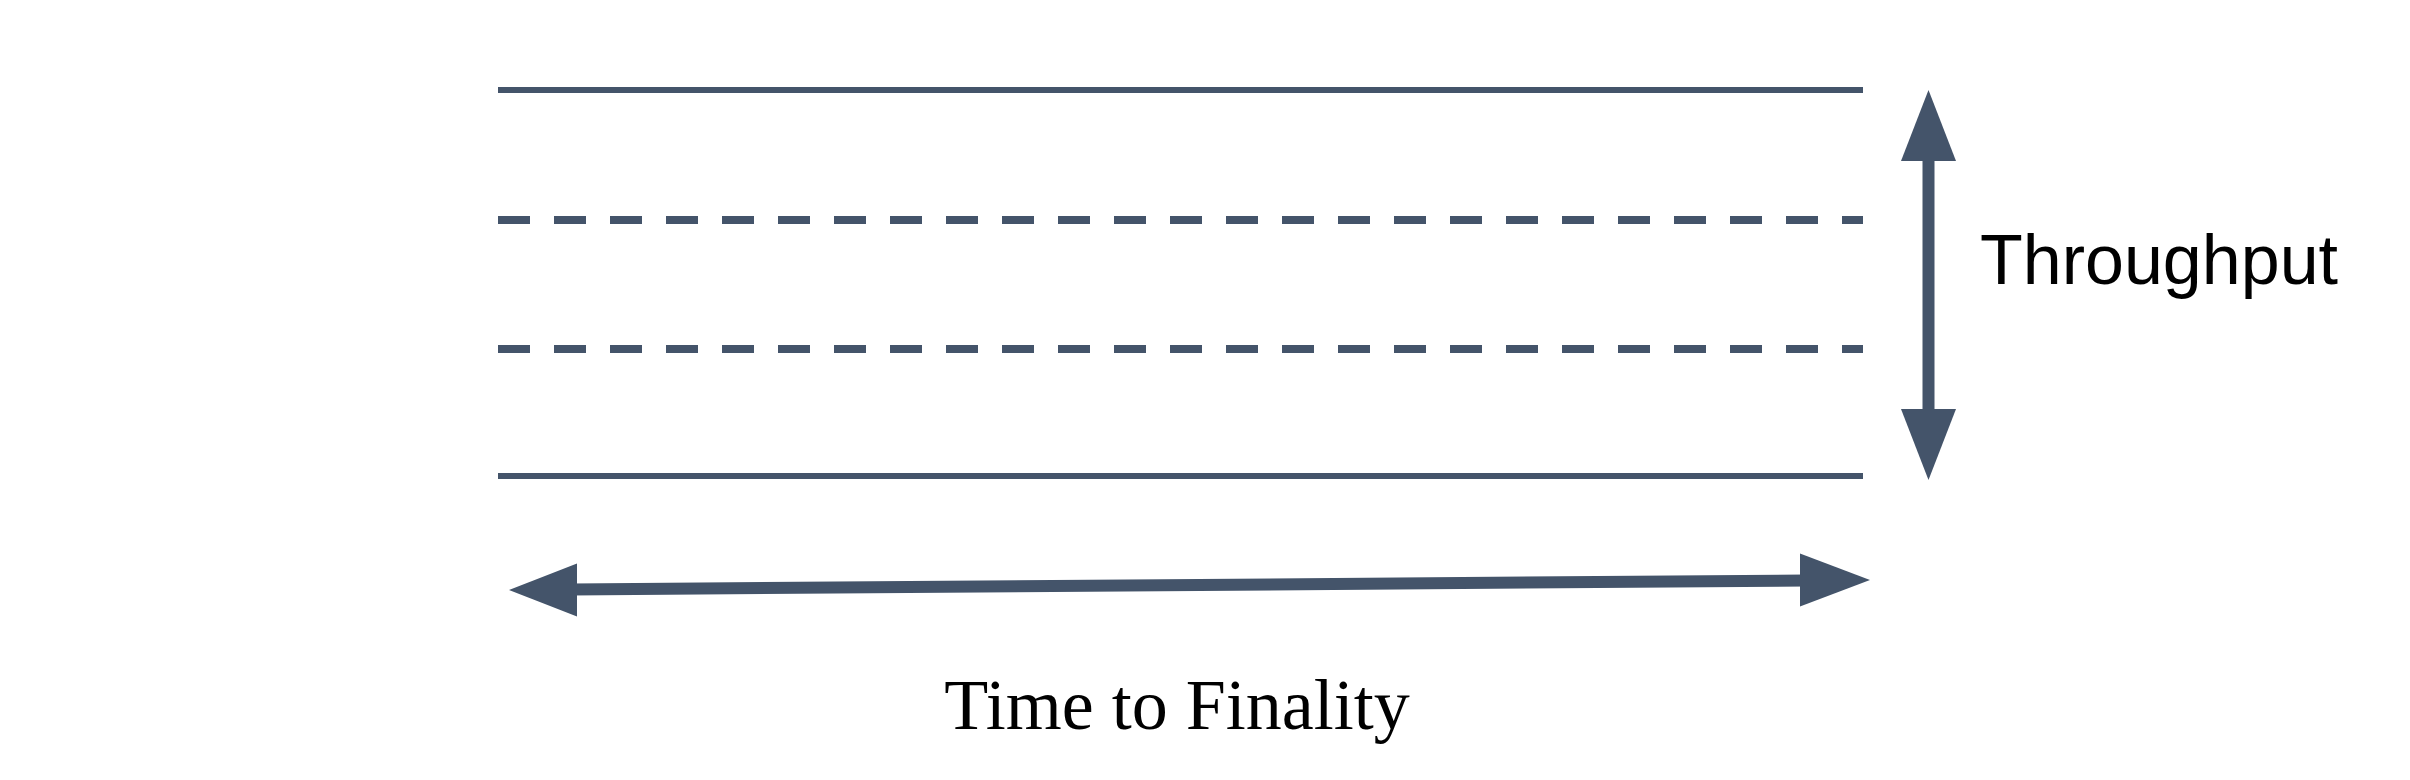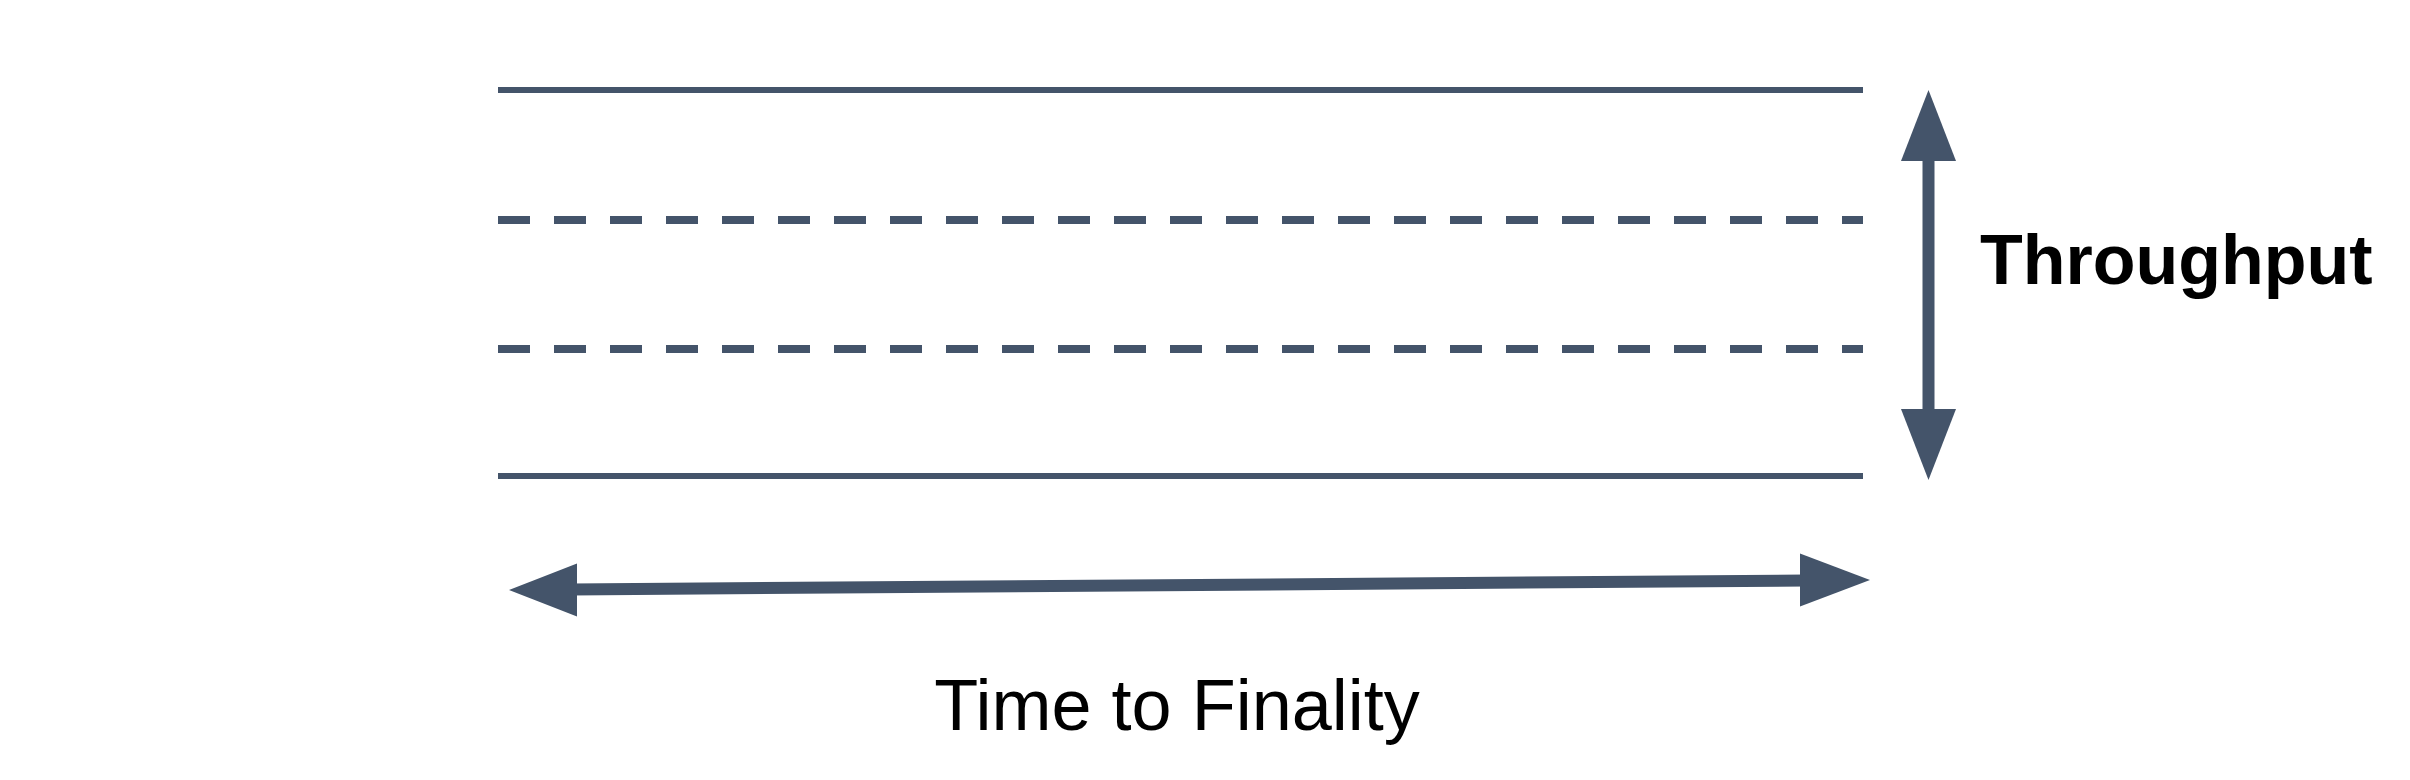--- a/index.html
+++ b/index.html
@@ -32,27 +32,27 @@
   .label {
     position: absolute;
     color: var(--text-color);
     white-space: nowrap;
     line-height: 1.12;
   }
   .label-throughput {
     left: 1980px;
     top: 221px;
     font-size: 70px;
-    font-weight: bold;
   }
   .label-time-to-finality {
     left: 1177px;
     top: 665px;
     font-size: 72px;
     transform: translateX(-50%);
+    font-family: Liberation Serif, serif;
   }
 </style>
 </head>
 <body>
 
 <div class="canvas">
 
   <svg class="diagram-svg" width="2410" height="780" viewBox="0 0 2410 780">
 
     <line class="stroke-shape" x1="498" y1="90" x2="1863" y2="90" stroke-width="6"></line>

